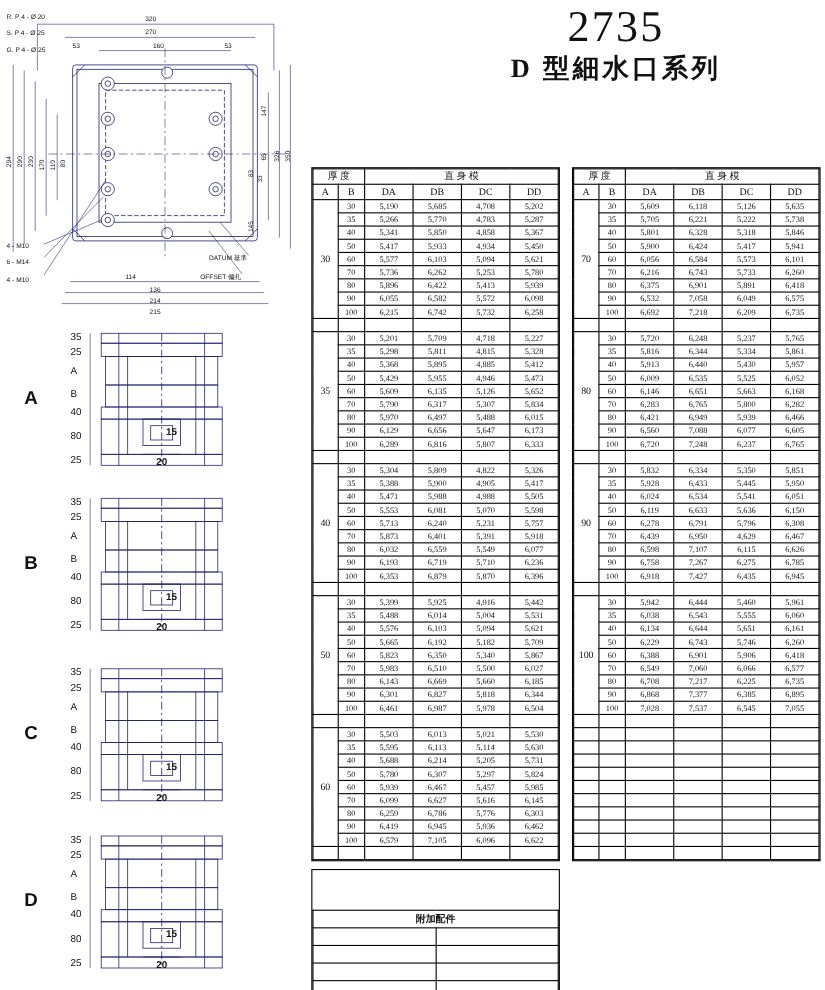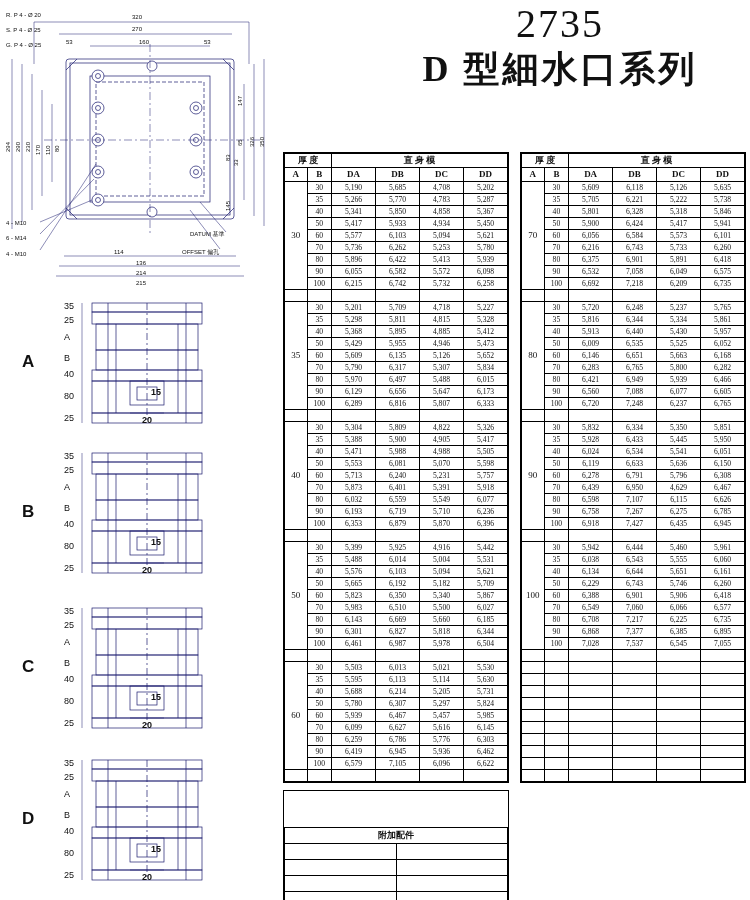--- a/index.html
+++ b/index.html
@@ -9,41 +9,41 @@
     font-family:"Liberation Sans", sans-serif;
     color:#111;
     position:relative;
     overflow:hidden;
   }
   .page{position:relative;width:750px;height:900px;}
 
   
   .title-block{position:absolute;left:380px;top:4px;width:360px;text-align:center;}
   .title-main{font-family:"Liberation Serif", serif;font-weight:normal;font-size:40px;letter-spacing:2px;line-height:1;}
-  .title-sub{font-family:"Liberation Serif", serif;font-weight:bold;font-size:36px;margin-top:6px;letter-spacing:3px;line-height:1.1;}
+  .title-sub{font-family:"Liberation Serif", serif;font-weight:bold;font-size:24px;margin-top:6px;letter-spacing:3px;line-height:1.1;}
 
   
   .drawing{position:absolute;left:4px;top:4px;width:272px;height:285px;}
   .drawing svg{display:block;}
 
   
   .sideview{position:absolute;left:4px;width:272px;height:140px;}
   .sv-a{top:295px;}
   .sv-b{top:445px;}
   .sv-c{top:600px;}
   .sv-d{top:752px;}
   .sideview svg{display:block;}
 
   
   .tbl-wrap{position:absolute;border:1px solid #000;background:#fff;}
   .tbl-left{left:283px;top:152px;width:224px;}
   .tbl-right{left:520px;top:152px;width:224px;}
   table.data{border-collapse:collapse;width:100%;font-size:7.6px;font-family:"Liberation Serif", serif;}
   table.data td,table.data th{border:1px solid #000;text-align:center;padding:0;height:11px;line-height:11px;font-weight:normal;}
-  table.data th{font-weight:bold;font-size:9px;height:13px;line-height:13px;}
+  table.data th{font-weight:normal;font-size:9px;height:13px;line-height:13px;}
   .hdr-ab{font-size:8px;font-weight:bold;}
   .col-a{width:22px;}
   .col-b{width:24px;}
   .col-v{width:44px;}
   .grp-a{font-weight:bold;font-size:9px;}
   .spacer td{height:11px;}
 
   
   .bottom-left{position:absolute;left:283px;top:790px;width:224px;border:1px solid #000;}
   .bottom-right{position:absolute;left:520px;top:790px;width:224px;border:1px solid #000;}

